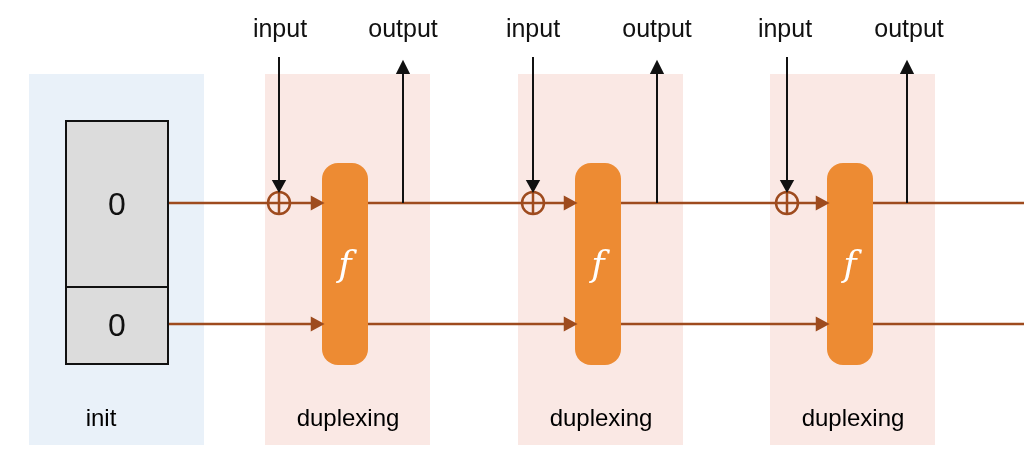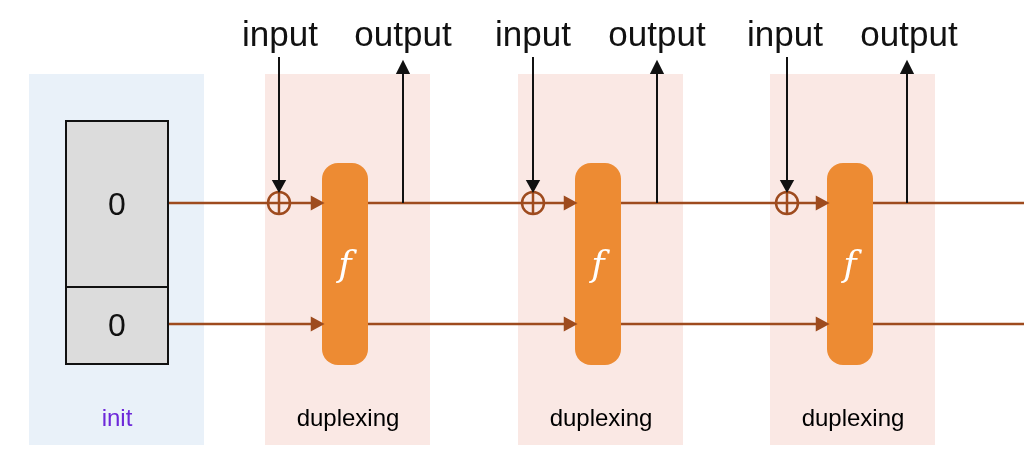--- a/index.html
+++ b/index.html
@@ -49,37 +49,37 @@
     font-size: 36px;
     color: #ffffff;
     line-height: 1;
   }
 
   svg.wires { position: absolute; left: 0; top: 0; width: 1024px; height: 470px; }
 
   .io-label {
     position: absolute; top: 14px;
     transform: translateX(-50%);
-    font-size: 35px; color: #111111;
+    font-size: 25px; color: #111111;
     white-space: nowrap;
   }
   .io-label.in1 { left: 280px; }
   .io-label.out1 { left: 403px; }
   .io-label.in2 { left: 533px; }
   .io-label.out2 { left: 657px; }
   .io-label.in3 { left: 785px; }
   .io-label.out3 { left: 909px; }
 
   .block-label {
     position: absolute; top: 404px;
     transform: translateX(-50%);
     font-size: 24px;
     white-space: nowrap;
   }
-  .block-label.init { left: 117px; color: #6d28d9; }
+  .block-label.init { left: 101px; color: #000000; }
   .block-label.dup { color: #000000; }
   .block-label.d1 { left: 348px; }
   .block-label.d2 { left: 601px; }
   .block-label.d3 { left: 853px; }
 </style>
 </head>
 <body>
 
 <div class="canvas">
 

